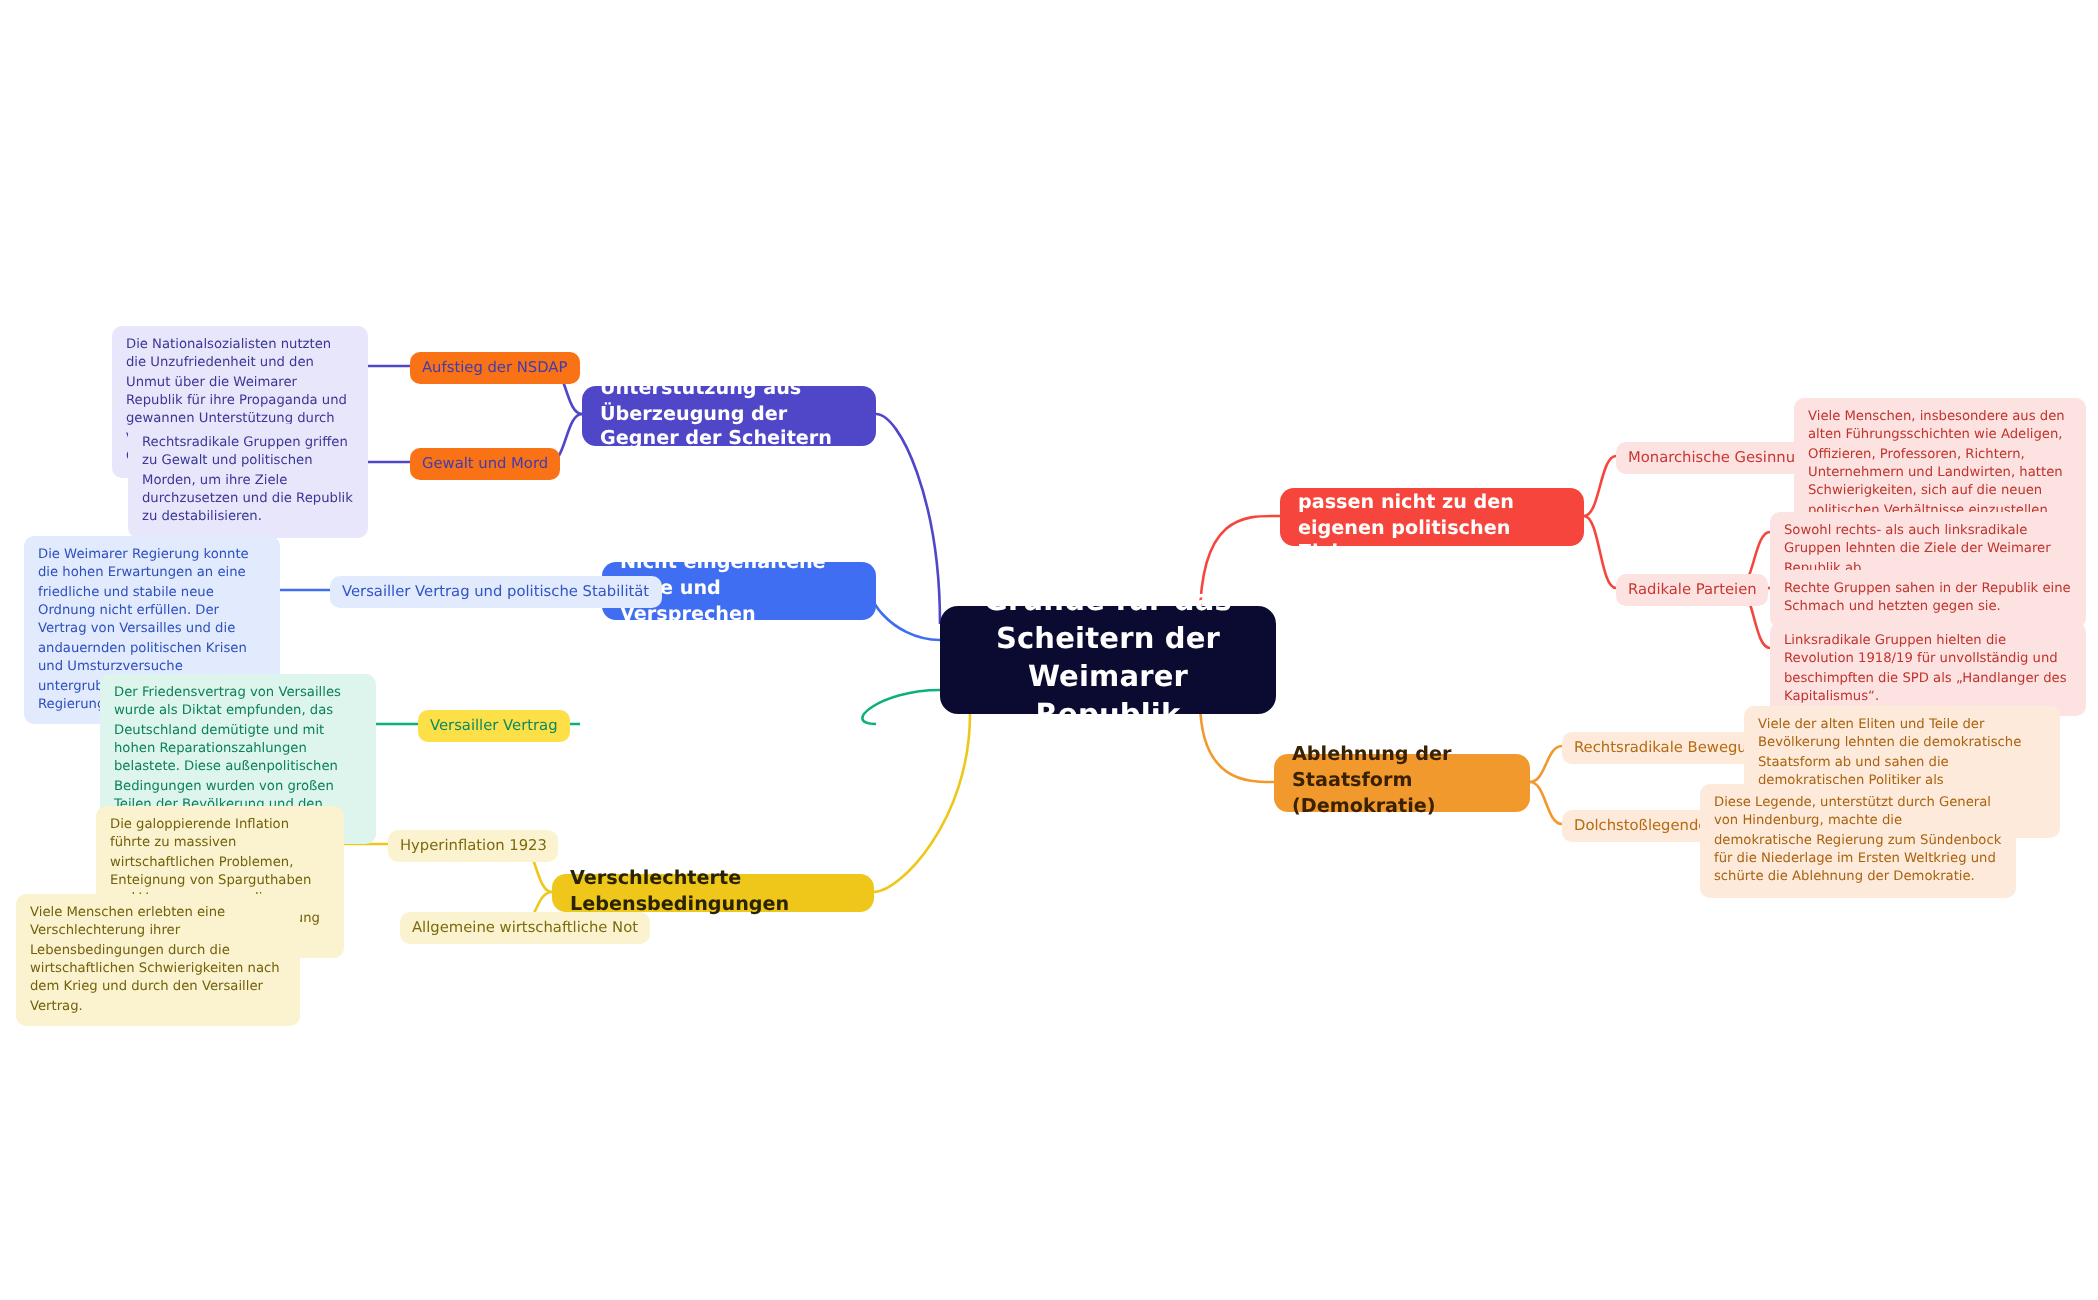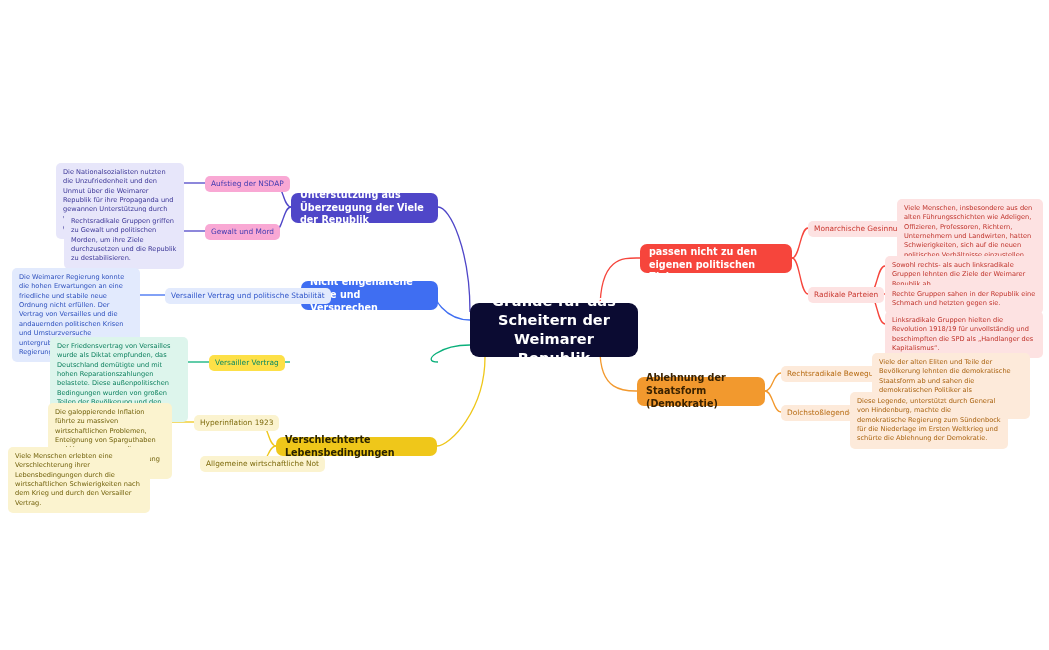--- a/index.html
+++ b/index.html
@@ -27,21 +27,21 @@
   .main.green{background:#0bb07b;}
   .main.yellow{background:#efc71a;color:#2a2300;}
   .main.red{background:#f6453c;}
   .main.orange{background:#f2992e;color:#3a2200;}
 
   
   .sub{
     border-radius:5px;font-size:7.4px;line-height:1.3;padding:3px 6px;
     display:flex;align-items:center;white-space:nowrap;
   }
-  .sub.purple{background:#f9a8d4;color:#413bb0;}
+  .sub.purple{background:#f97316;color:#413bb0;}
   .sub.blue{background:#e2eafd;color:#2f55c9;}
   .sub.green{background:#fde047;color:#0a8a63;}
   .sub.yellow{background:#fbf3cf;color:#7d6a0c;}
   .sub.red{background:#fde2e2;color:#c9372f;}
   .sub.orange{background:#fdeada;color:#b66a11;}
 
   
   .leaf{
     border-radius:5px;font-size:6.6px;line-height:1.42;padding:5px 7px;
   }
@@ -89,21 +89,21 @@
 
     <path d="M600,350 C600,392 625,391 637,391" stroke="#f2992e" stroke-width="1.3" fill="none"></path>
     <path d="M765,391 C773,391 773,373 781,373" stroke="#f2992e" stroke-width="1.3" fill="none"></path>
     <path d="M765,391 C773,391 773,412 781,412" stroke="#f2992e" stroke-width="1.3" fill="none"></path>
     <path d="M860,373 L872,373" stroke="#f2992e" stroke-width="1.3" fill="none"></path>
     <path d="M838,412 L850,412" stroke="#f2992e" stroke-width="1.3" fill="none"></path>
   </svg>
 
   <div class="node central" style="left:470px;top:303px;width:168px;height:54px;">Gründe für das Scheitern der Weimarer Republik</div>
 
-  <div class="node main purple" style="left:291px;top:193px;width:147px;height:30px;">Unterstützung aus Überzeugung der Viele der Republik</div>
+  <div class="node main purple" style="left:291px;top:193px;width:147px;height:30px;">Unterstützung aus Überzeugung der Gegner der Scheitern</div>
 
   <div class="node sub purple" style="left:205px;top:176px;">Aufstieg der NSDAP</div>
   <div class="node leaf purple" style="left:56px;top:163px;width:128px;">Die Nationalsozialisten nutzten die Unzufriedenheit und den Unmut über die Weimarer Republik für ihre Propaganda und gewannen Unterstützung durch Versprechen von Wohlstand, Ordnung und nationaler Größe.</div>
 
   <div class="node sub purple" style="left:205px;top:224px;">Gewalt und Mord</div>
   <div class="node leaf purple" style="left:64px;top:212px;width:120px;">Rechtsradikale Gruppen griffen zu Gewalt und politischen Morden, um ihre Ziele durchzusetzen und die Republik zu destabilisieren.</div>
 
   <div class="node main blue" style="left:301px;top:281px;width:137px;height:29px;">Nicht eingehaltene Ziele und Versprechen</div>
 
   <div class="node sub blue" style="left:165px;top:288px;">Versailler Vertrag und politische Stabilität</div>

